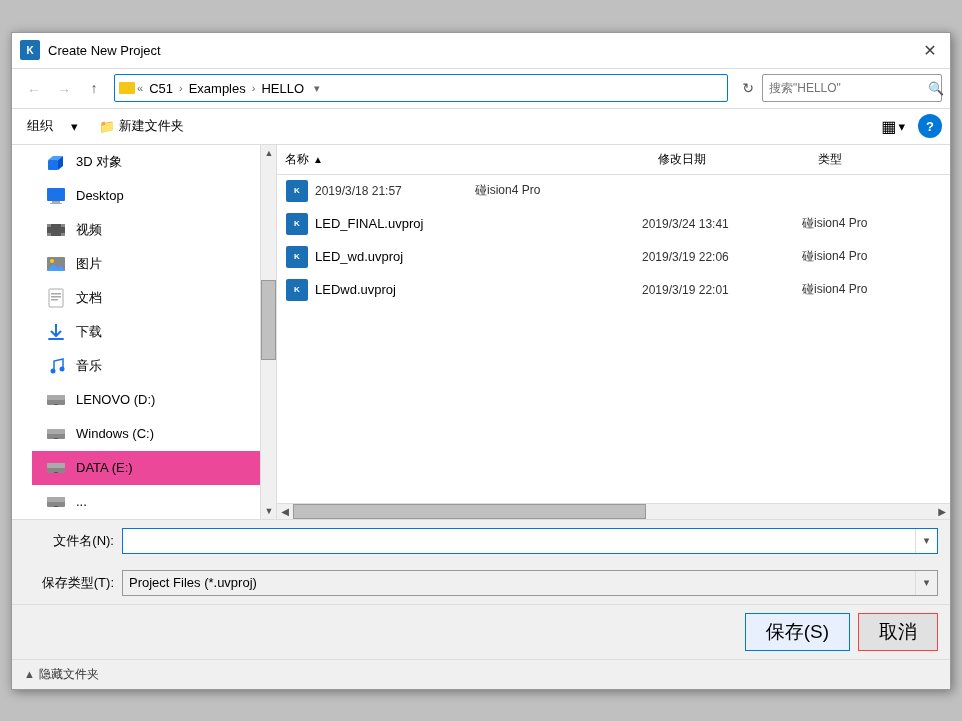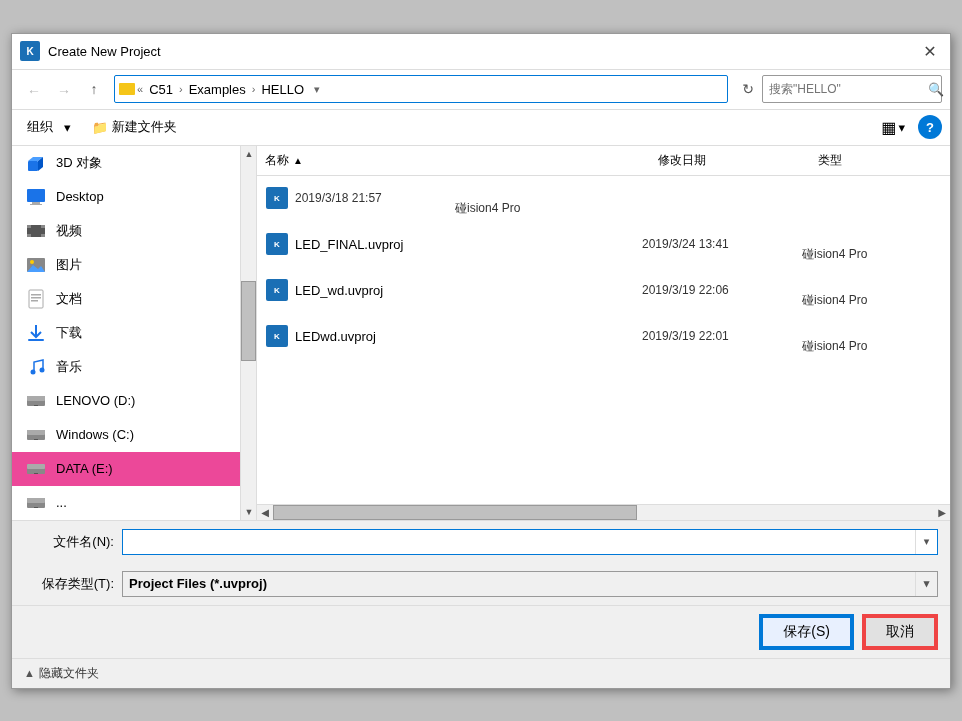--- a/index.html
+++ b/index.html
@@ -152,21 +152,21 @@
       display: flex;
       align-items: center;
       padding: 4px 8px;
       border-bottom: 1px solid #ddd;
       height: 36px;
       gap: 6px;
     }
     .organize-btn {
       display: flex;
       align-items: center;
-      gap: 11px;
+      gap: 18px;
       cursor: pointer;
       padding: 3px 6px;
       border: 1px solid transparent;
       border-radius: 2px;
       font-size: 13px;
     }
     .new-folder-btn {
       display: flex;
       align-items: center;
       gap: 3px;
@@ -278,21 +278,21 @@
       border-radius: 2px;
       display: flex;
       align-items: center;
       justify-content: center;
       color: white;
       font-size: 9px;
       font-weight: bold;
     }
     .file-name { flex: 1; font-size: 13px; }
     .file-date { width: 160px; font-size: 12px; color: #333; }
-    .file-type { width: 140px; font-size: 12px; color: #333; margin-top: 20px; }
+    .file-type { width: 140px; font-size: 12px; color: #333; }
     
     .h-scrollbar {
       height: 16px;
       background: #f0f0f0;
       border-top: 1px solid #ddd;
       display: flex;
       align-items: center;
     }
     .h-scroll-left, .h-scroll-right {
       width: 16px;
@@ -319,20 +319,21 @@
       background: #c0c0c0;
       border: 1px solid #999;
     }
     
     .sidebar-wrapper {
       display: flex;
       width: 245px;
       border-right: 1px solid #ddd;
       flex-shrink: 0;
       overflow: hidden;
+      margin-left: 20px;
     }
     .sidebar-content {
       flex: 1;
       overflow: hidden;
     }
     .sidebar-vscroll {
       width: 16px;
       background: #f0f0f0;
       border-left: 1px solid #ddd;
       display: flex;
@@ -408,21 +409,20 @@
     .filetype-row {
       display: flex;
       align-items: center;
     }
     .filetype-select-wrap {
       flex: 1;
       display: flex;
       border: 1px solid #999;
       background: #f0f0f0;
       height: 26px;
-      font-weight: bold;
     }
     .filetype-text {
       flex: 1;
       padding: 2px 6px;
       font-size: 13px;
       display: flex;
       align-items: center;
     }
     .filetype-dropdown {
       width: 22px;
@@ -453,24 +453,24 @@
       font-size: 12px;
       color: #333;
       gap: 4px;
     }
     .toggle-icon {
       font-size: 11px;
       color: #555;
     }
     .dialog-btn {
       padding: 5px 20px;
-      border: 4px solid #ef4444;
+      border: 1px solid #ef4444;
       background: #e1e1e1;
       cursor: pointer;
-      font-size: 14px;
+      font-size: 19px;
       border-radius: 0;
     }
     .dialog-btn.primary {
       border-color: #0078d7;
       background: #e8f0fe;
     }
   </style>
 </head>
 <body>
 

